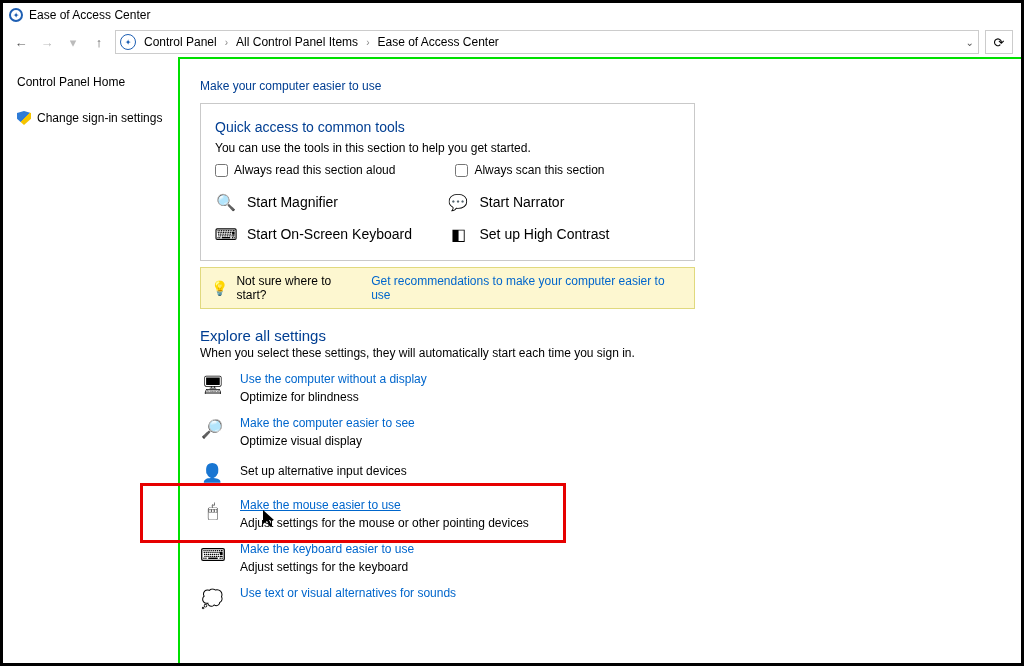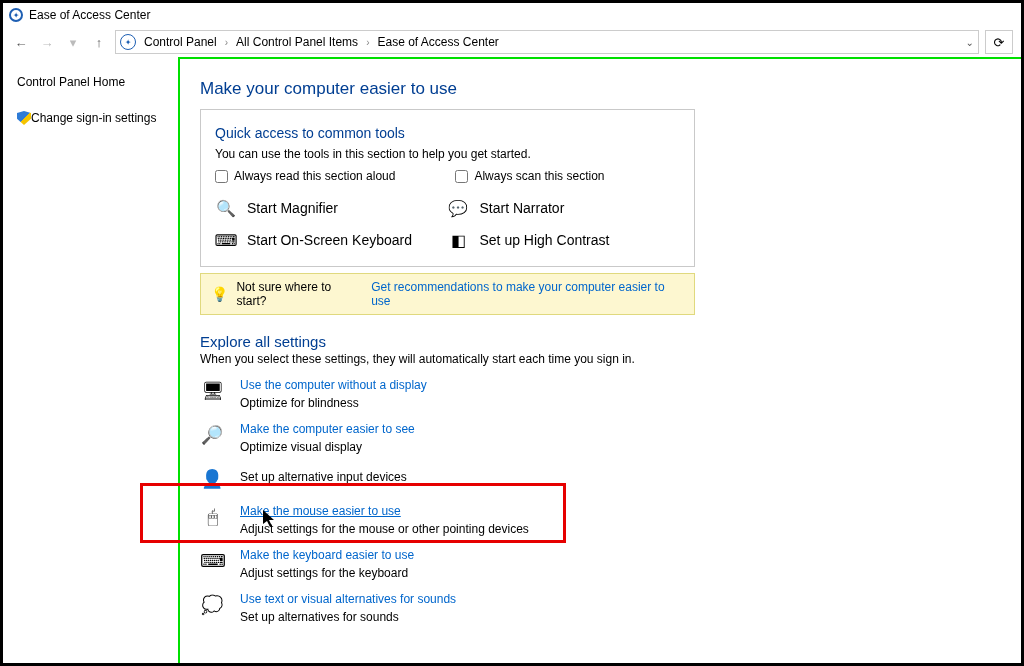--- a/index.html
+++ b/index.html
@@ -11,25 +11,25 @@
     .nav-arrow.disabled { color: #bbb; cursor: default; }
     .addr-box { flex: 1; border: 1px solid #ccc; height: 24px; display: flex; align-items: center; padding: 0 4px; gap: 4px; font-size: 12px; position: relative; }
     .addr-icon { width: 16px; height: 16px; border-radius: 50%; border: 1.5px solid #1e5fb3; display:flex;align-items:center;justify-content:center;font-size:8px;color:#1e5fb3; }
     .crumb { cursor: pointer; padding: 2px 4px; }
     .crumb-sep { color: #888; font-size: 10px; }
     .addr-dd { position: absolute; right: 4px; font-size: 10px; color:#555; cursor:pointer;}
     .refresh-box { width: 28px; height: 24px; border: 1px solid #ccc; display: flex; align-items: center; justify-content: center; cursor:pointer; font-size: 13px; }
     .body-row { display: flex; height: calc(100% - 54px); border-radius: 21px; }
     .left-pane { width: 175px; padding: 18px 10px 10px 14px; font-size: 12px; }
     .cp-home { color: #000; margin-bottom: 22px; }
-    .shield-row { display: flex; align-items: flex-end; gap: 0; }
+    .shield-row { display: flex; align-items: flex-end; gap: 6px; }
     .shield-icon{ width:14px;height:14px; position:relative; }
     .shield-icon::before{content:"";position:absolute;inset:0;background:linear-gradient(135deg,#2e7bd6 0 50%,#f5c400 50% 100%);clip-path: polygon(50% 0,100% 15%,100% 55%,50% 100%,0 55%,0 15%);}
     .main-pane { flex: 1; border: 2px solid #00e000; border-right: none; border-bottom: none; padding: 20px 20px 10px 20px; overflow: hidden; position: relative; }
-    h2.section { color: #003e92; font-weight: 400; font-size: 17px; margin-bottom: 10px; }
+    h2.section { color: #003e92; font-weight: 400; font-size: 12px; margin-bottom: 10px; }
     .tools-box { border: 1px solid #c9c9c9; padding: 15px 14px; width: 495px; }
     .tools-title { font-size: 14px; color: #003e92; margin-bottom: 6px; }
     .tools-sub { font-size: 12px; margin-bottom: 8px; }
     .tools-sub2 { font-size: 12px; margin-bottom: 12px; }
     .check-row { display:flex; gap: 60px; margin-bottom: 14px; }
     .chk { display:flex; align-items:center; gap:6px; }
     .chk input{ width:13px;height:13px; }
     .tool-grid { display: grid; grid-template-columns: 1fr 1fr; row-gap: 10px; }
     .tool-item { display:flex; align-items:center; gap:10px; font-size: 14px; cursor:pointer; }
     .tool-icon { width: 22px; height: 22px; display:flex;align-items:center;justify-content:center; font-size:16px; }
@@ -141,21 +141,21 @@
       <div class="setting">
           <span class="icn">🖱</span>
           <div><a style="text-decoration:underline;">Make the mouse easier to use</a><div class="desc">Adjust settings for the mouse or other pointing devices</div></div>
         </div>
       <div class="setting">
           <span class="icn">⌨</span>
           <div><a>Make the keyboard easier to use</a><div class="desc">Adjust settings for the keyboard</div></div>
         </div>
       <div class="setting">
           <span class="icn">💭</span>
-          <div><a>Use text or visual alternatives for sounds</a><div class="desc">Set up alternatives for sounds</div></div>
+          <div><a>Use text or visual alternatives for sounds</a></div>
         </div>
 
     </div>
 
   </div>
 </div>
 
 <div class="red-box" style="left:137px; top:480px; width:426px; height:60px;"></div>
 <div class="cursor" style="left:260px; top:507px;">
   <svg viewBox="0 0 14 18">

